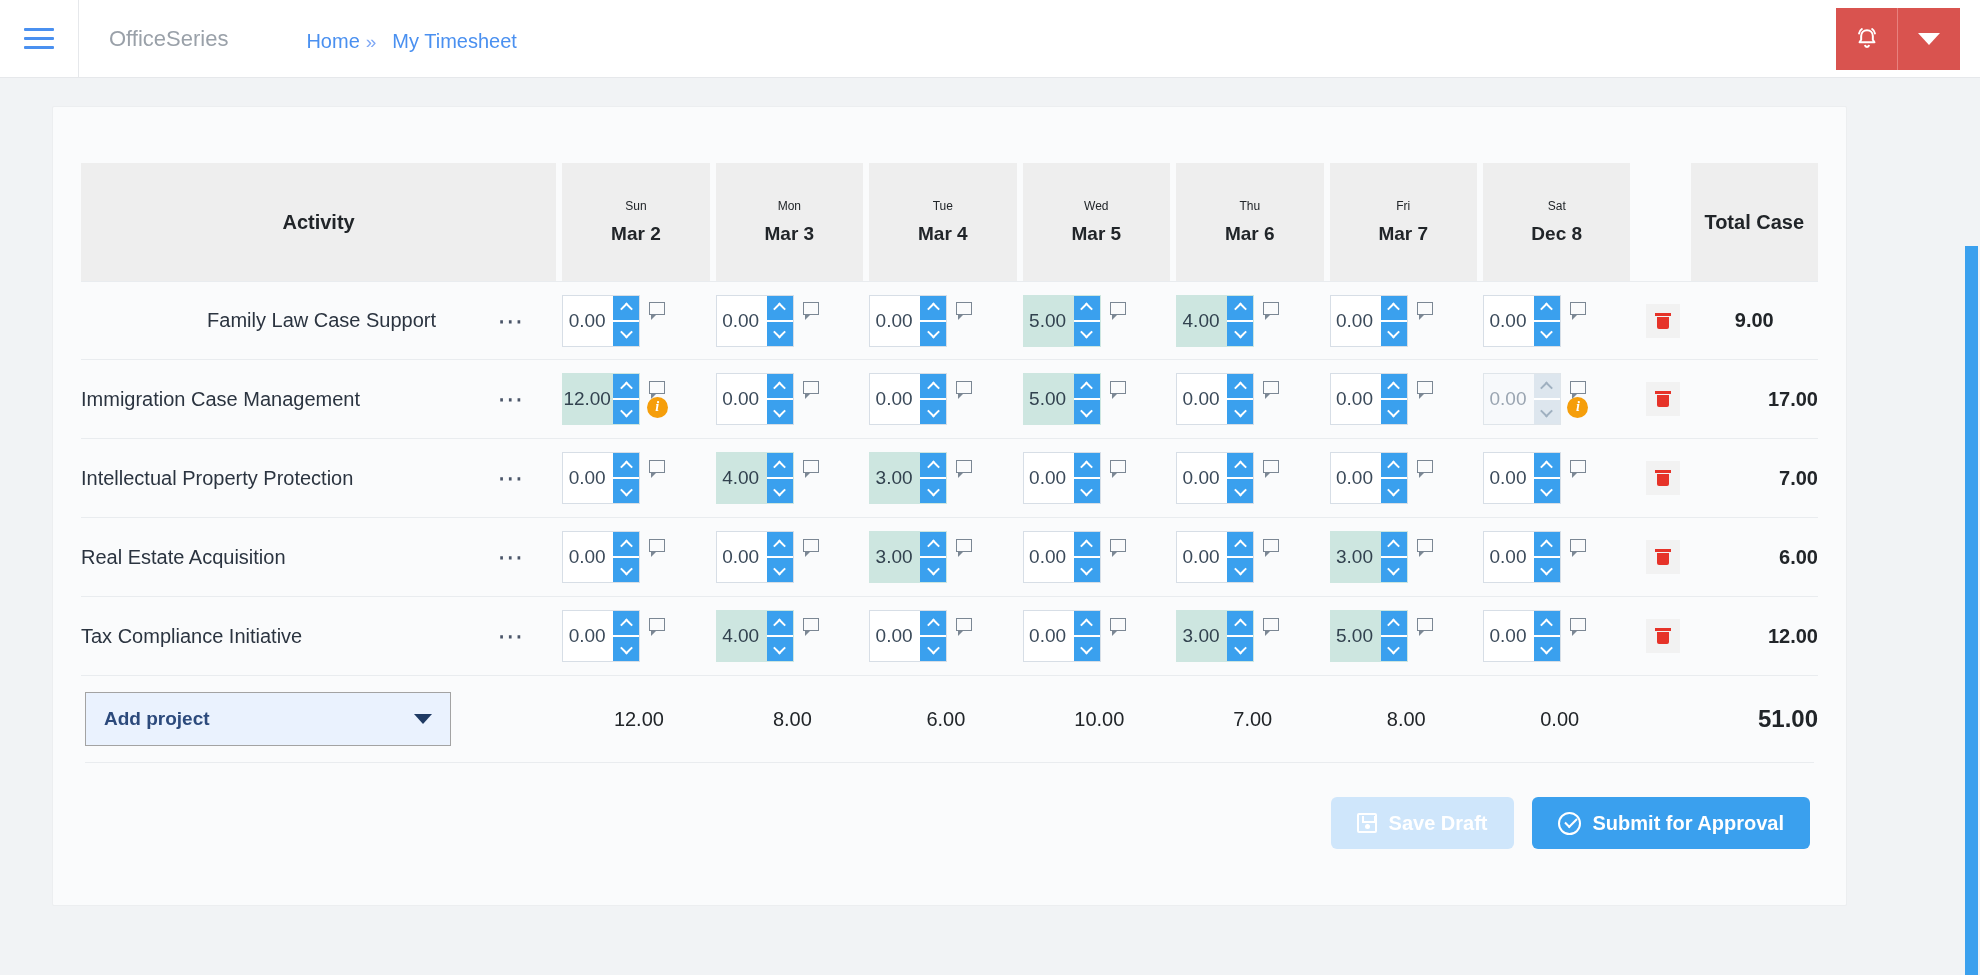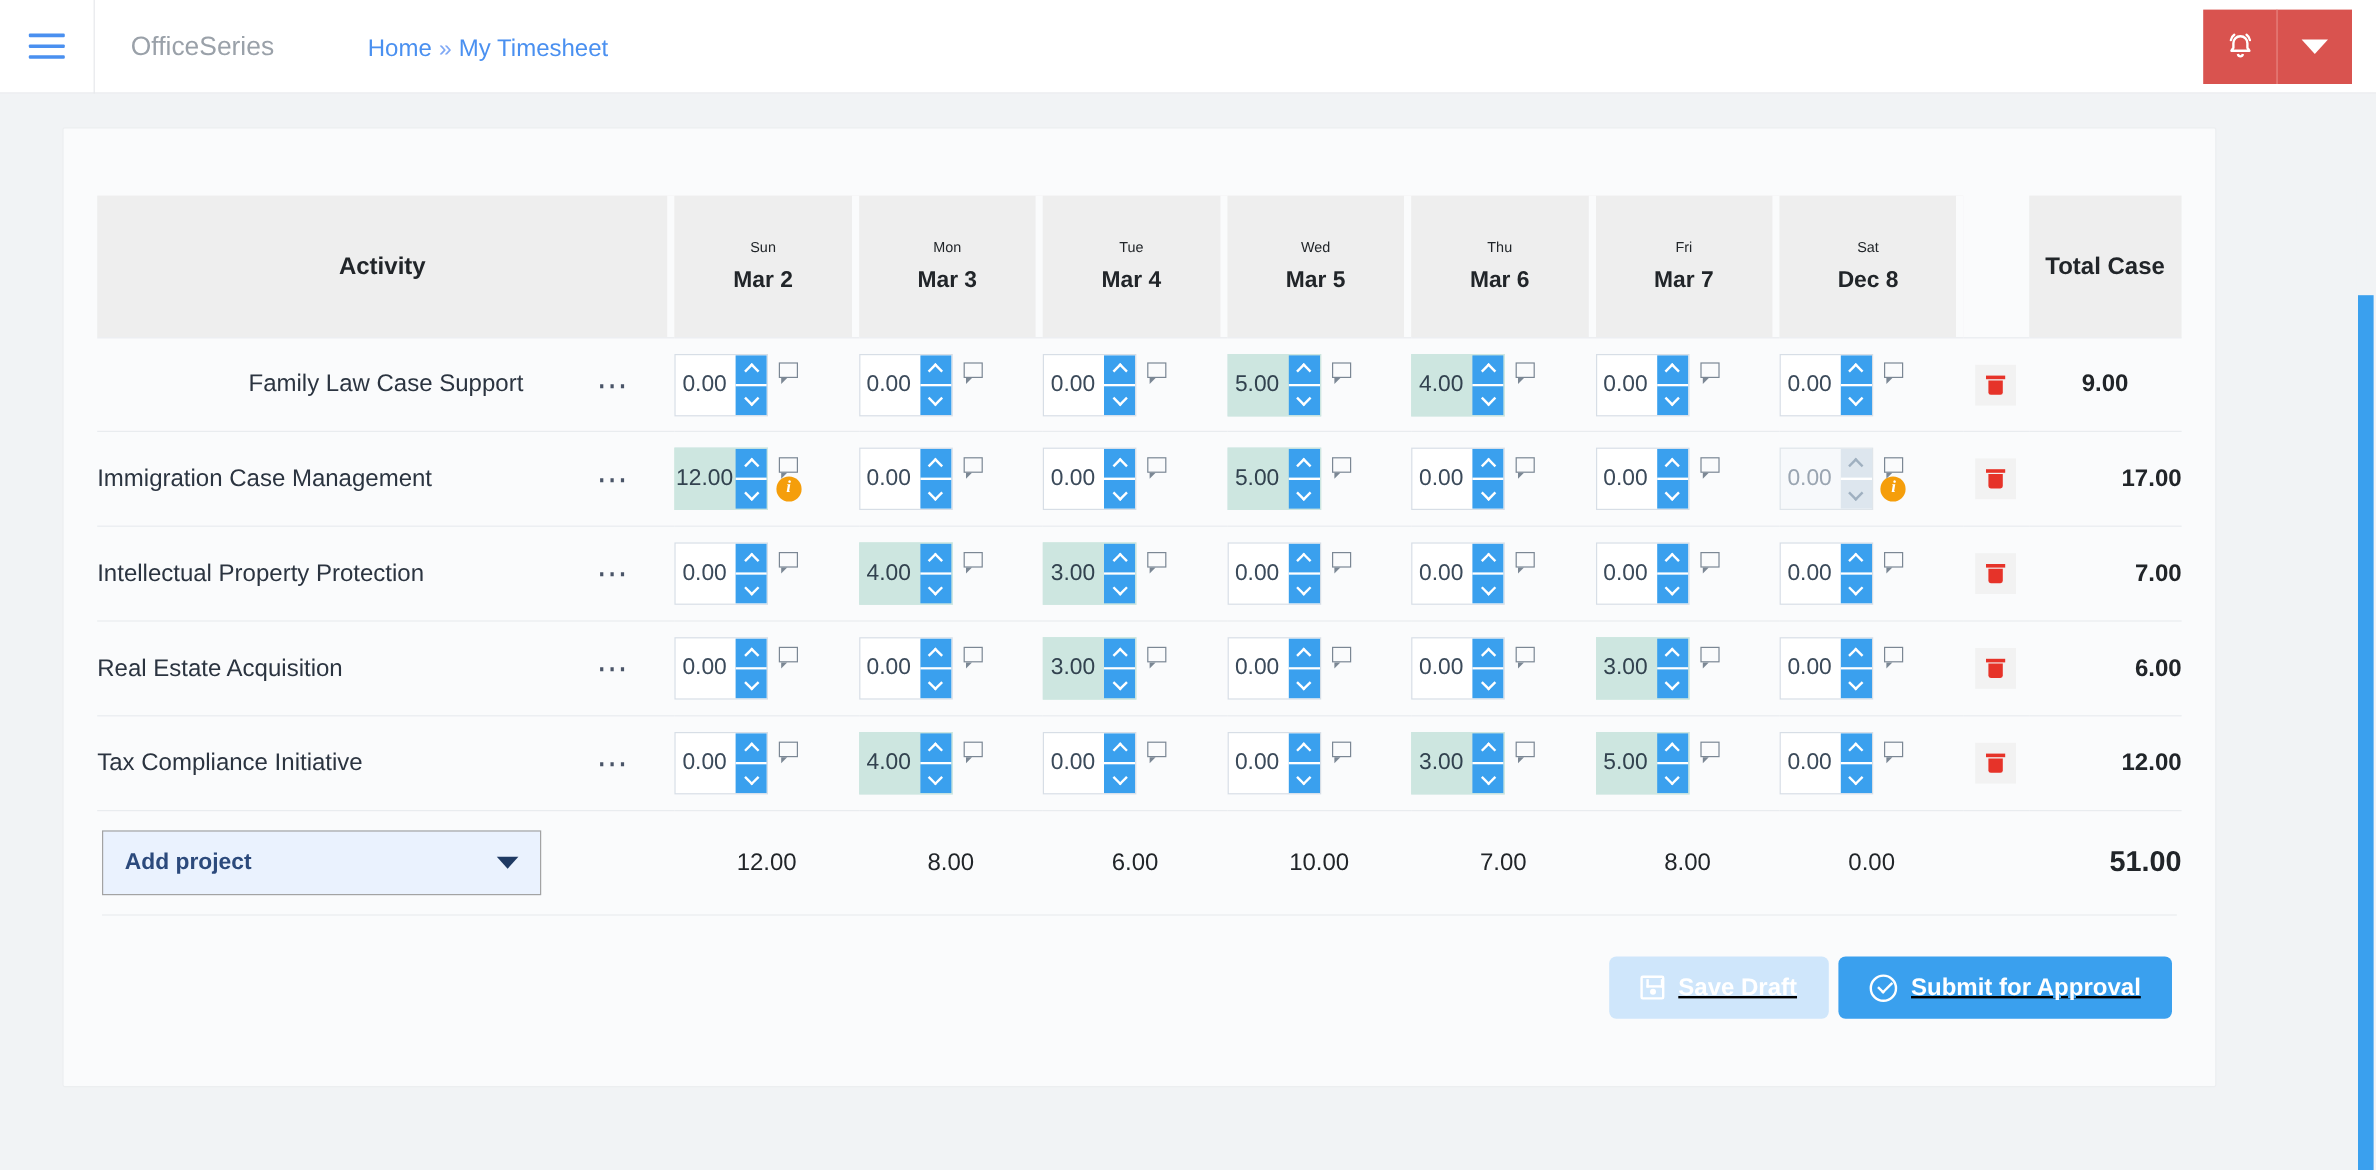--- a/index.html
+++ b/index.html
@@ -51,21 +51,21 @@
   }
   .breadcrumb {
     margin-left: 78px;
     font-size: 20px;
     color: #4a90f0;
     display: flex; align-items: center; gap: 6px;
     padding-top: 6px;
   }
   .breadcrumb a { color: #4a90f0; text-decoration: none; cursor: pointer; }
   .breadcrumb .sep { color: #7fa8f5; font-size: 19px; }
-  .breadcrumb .current { color: #4a90f0; }
+  .breadcrumb .current { color: #4a90f0; margin-left: 10px; }
 
   .topbar-right {
     position: absolute;
     right: 20px; top: 8px;
     display: flex;
     height: 62px;
   }
   .bell-btn {
     width: 62px; height: 62px;
     background: #d9534f;
@@ -320,23 +320,22 @@
 
   .sep-line {
     border-top: 1px solid #e9ecef;
     margin: 0 4px;
   }
 
   
   .actions {
     display: flex;
     justify-content: flex-end;
-    gap: 8px;
+    gap: 18px;
     padding: 34px 8px 0 0;
-    text-decoration: underline;
   }
   .btn {
     display: flex; align-items: center; gap: 12px;
     height: 52px;
     padding: 0 26px;
     border-radius: 6px;
     font-size: 20px;
     font-weight: bold;
     cursor: pointer;
     border: none;

